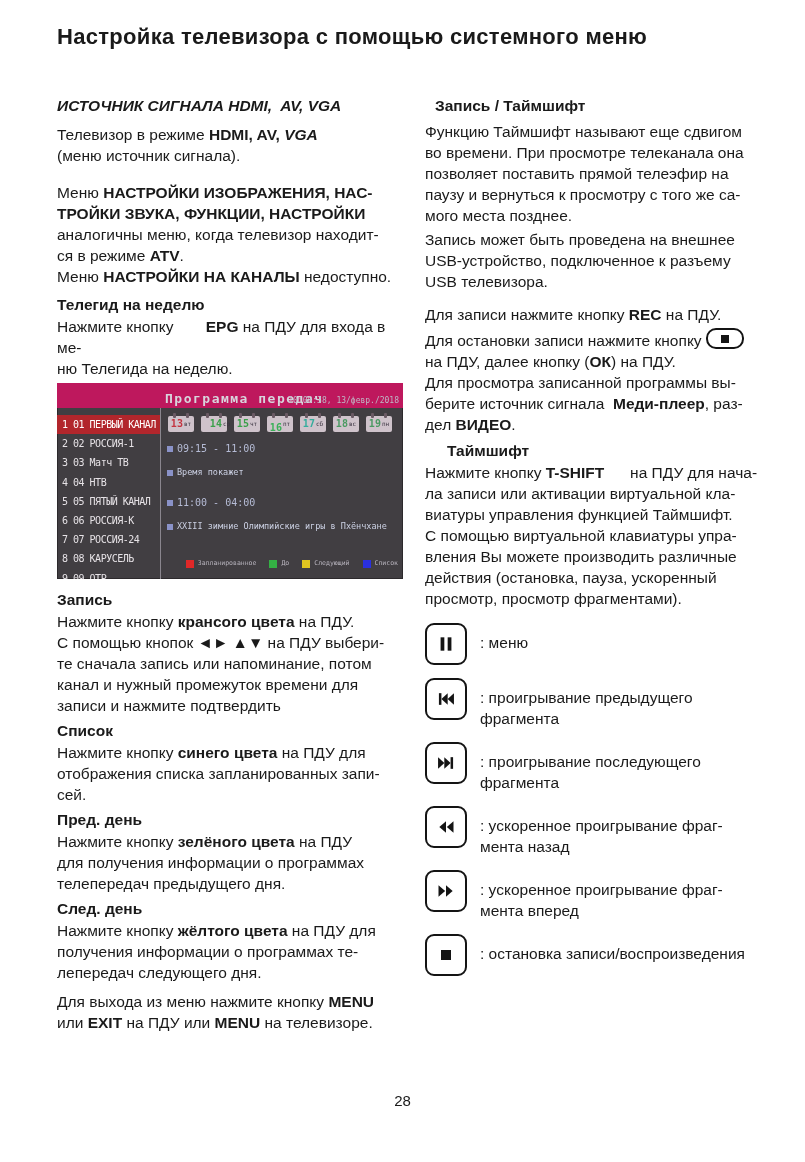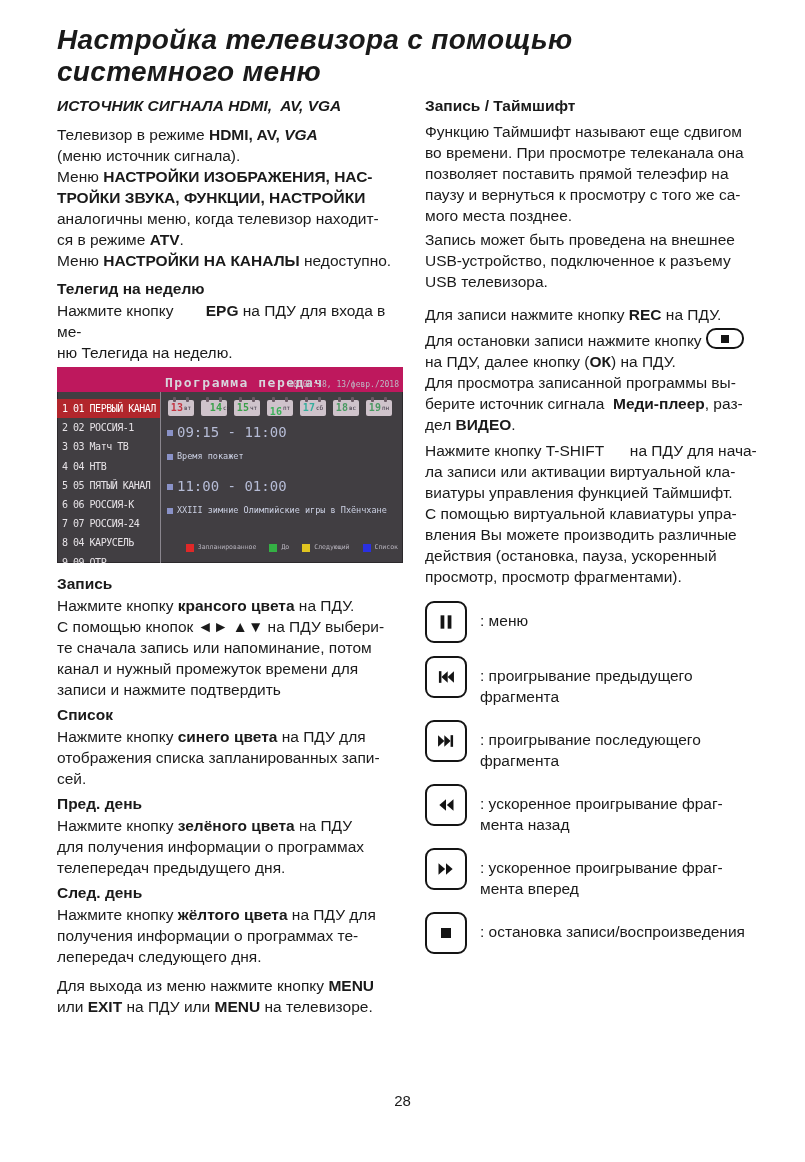--- a/index.html
+++ b/index.html
@@ -2,21 +2,21 @@
 <html><head>
 <meta charset="utf-8">
 <style>
   html,body{margin:0;padding:0;background:#ffffff;}
   .page{
     position:relative;width:805px;height:1162px;background:#ffffff;overflow:hidden;
     font-family:"Liberation Sans","DejaVu Sans",sans-serif;color:#1a1a1a;
   }
   .doc-title{
     position:absolute;left:57px;top:24px;width:700px;
-    font-size:28px;font-weight:bold;font-style:italic;letter-spacing:.3px;
+    font-size:22px;font-weight:bold;letter-spacing:.3px;
   }
   .col{position:absolute;top:95px;font-size:15.5px;line-height:21px;}
   .col-left{left:57px;width:352px;}
   .col-right{left:425px;width:360px;}
   .para{margin:0 0 6px 0;white-space:pre-wrap;}
   .h{font-weight:bold;margin:4px 0 1px 0;white-space:pre-wrap;}
   .h-italic{font-style:italic;margin:0 0 8px 0;}
   .h-indent{padding-left:22px;}
   
   .inline-icon.stop-oval-button{
@@ -55,21 +55,21 @@
     display:flex;align-items:center;justify-content:center;margin-top:3px;
   }
   .day-chip::before{
     content:"";position:absolute;top:-3px;left:5px;width:3px;height:5px;background:#6a5a64;
     box-shadow:13px 0 0 #6a5a64;border-radius:1px;
   }
   .day-num{font-size:10px;font-weight:bold;line-height:1;}
   .day-wd{font-size:6px;color:#3a3340;margin-left:1px;line-height:1;}
   .epg-progs{padding:4px 0 0 5px;}
   .prog{margin-bottom:9px;}
-  .prog-time{font-size:14px;color:#b6bcd6;margin-bottom:3px;display:flex;align-items:center;}
+  .prog-time{font-size:10px;color:#b6bcd6;margin-bottom:3px;display:flex;align-items:center;}
   .prog-name{font-size:8.5px;color:#ccd1e4;display:flex;align-items:center;}
   .mini-icon{
     display:inline-block;width:6px;height:6px;background:#8a92c8;margin-right:4px;flex:none;
   }
   .epg-legend{position:absolute;right:5px;bottom:5px;display:flex;gap:13px;align-items:center;}
   .legend-item{display:flex;align-items:center;}
   .legend-sq{width:8px;height:8px;display:inline-block;margin-right:4px;flex:none;}
   .legend-label{font-size:6.5px;color:#b8b4be;white-space:nowrap;}
   
   .media-list{margin-top:14px;}
@@ -84,21 +84,21 @@
 </style>
 </head>
 <body>
 
 <div class="page">
 
   <div class="doc-title">Настройка телевизора с помощью системного меню</div>
 
   <div class="col col-left">
     <div class="h h-italic">ИСТОЧНИК СИГНАЛА HDMI,  AV, VGA</div>
-    <div class="para" style="margin-bottom:0;"><span>Телевизор в режиме </span><span style="font-weight: bold;">HDMI, AV,</span><span> </span><span style="font-weight: bold; font-style: italic;">VGA</span><span>
+    <div class="para" style="margin-bottom:16px;"><span>Телевизор в режиме </span><span style="font-weight: bold;">HDMI, AV,</span><span> </span><span style="font-weight: bold; font-style: italic;">VGA</span><span>
 (меню источник сигнала).</span></div>
     <div class="para" style="margin-bottom:7px;"><span>Меню </span><span style="font-weight: bold;">НАСТРОЙКИ ИЗОБРАЖЕНИЯ, НАС-
 ТРОЙКИ ЗВУКА, ФУНКЦИИ, НАСТРОЙКИ</span><span>
 аналогичны меню, когда телевизор находит-
 ся в режиме </span><span style="font-weight: bold;">ATV</span><span>.
 Меню </span><span style="font-weight: bold;">НАСТРОЙКИ НА КАНАЛЫ</span><span> недоступно.</span></div>
     <div class="h">Телегид на неделю</div>
     <div class="para" style="margin-bottom:4px;"><span>Нажмите кнопку </span><span style="font-weight: bold; padding-left: 28px;">EPG</span><span> на ПДУ для входа в ме-
 ню Телегида на неделю.</span></div>
 
@@ -131,21 +131,21 @@
 
           <div class="epg-ch">
             <span>6 06 РОССИЯ-К</span>
           </div>
 
           <div class="epg-ch">
             <span>7 07 РОССИЯ-24</span>
           </div>
 
           <div class="epg-ch">
-            <span>8 04 КАРУСЕЛЬ</span>
+            <span>8 08 КАРУСЕЛЬ</span>
           </div>
 
           <div class="epg-ch">
             <span>9 09 ОТР</span>
           </div>
         </div>
       <div class="epg-main">
         <div class="epg-days">
 
             <div class="day-chip">
@@ -192,21 +192,21 @@
               </div>
               <div class="prog-name">
                 <span class="mini-icon"></span>
                 <span>Время покажет</span>
               </div>
             </div>
 
             <div class="prog">
               <div class="prog-time">
                 <span class="mini-icon"></span>
-                <span>11:00 - 01:00</span>
+                <span>11:00 - 04:00</span>
               </div>
               <div class="prog-name">
                 <span class="mini-icon"></span>
                 <span>XXIII зимние Олимпийские игры в Пхёнчхане</span>
               </div>
             </div>
           </div>
         <div class="epg-legend">
 
             <div class="legend-item">
@@ -248,36 +248,37 @@
 телепередач предыдущего дня.</span></div>
     <div class="h">След. день</div>
     <div class="para" style="margin-bottom:8px;"><span>Нажмите кнопку </span><span style="font-weight: bold;">жёлтого цвета</span><span> на ПДУ для
 получения информации о программах те-
 лепередач следующего дня.</span></div>
     <div class="para"><span>Для выхода из меню нажмите кнопку </span><span style="font-weight: bold;">MENU</span><span>
 или </span><span style="font-weight: bold;">EXIT</span><span> на ПДУ или </span><span style="font-weight: bold;">MENU</span><span> на телевизоре.</span></div>
   </div>
 
   <div class="col col-right">
-    <div class="h" style="margin-top:0;margin-bottom:5px;">Запись / Таймшифт</div>
+    <div class="h" style="margin-top:0;margin-bottom:5px;margin-left:10px;">Запись / Таймшифт</div>
     <div class="para" style="margin-bottom:3px;"><span>Функцию Таймшифт называют еще сдвигом
 во времени. При просмотре телеканала она
 позволяет поставить прямой телеэфир на
 паузу и вернуться к просмотру с того же са-
 мого места позднее.</span></div>
     <div class="para" style="margin-bottom:12px;"><span>Запись может быть проведена на внешнее
 USB-устройство, подключенное к разъему
 USB телевизора.</span></div>
     <div class="para" style="margin-bottom:3px;"><span>Для записи нажмите кнопку </span><span style="font-weight: bold;">REC</span><span> на ПДУ.</span></div>
     <div class="para" style="margin-bottom:5px;"><span>Для остановки записи нажмите кнопку </span><span class="inline-icon stop-oval-button"><i></i></span><span>
 на ПДУ, далее кнопку (</span><span style="font-weight: bold;">ОК</span><span>) на ПДУ.
 Для просмотра записанной программы вы-
 берите источник сигнала  </span><span style="font-weight: bold;">Меди-плеер</span><span>, раз-
 дел </span><span style="font-weight: bold;">ВИДЕО</span><span>.</span></div>
-    <div class="para"><span>Нажмите кнопку </span><span style="font-weight: normal;">T-SHIFT</span><span>      на ПДУ для нача-
+    <div class="h h-indent">Таймшифт</div>
+    <div class="para"><span>Нажмите кнопку </span><span style="font-weight: bold;">T-SHIFT</span><span>      на ПДУ для нача-
 ла записи или активации виртуальной кла-
 виатуры управления функцией Таймшифт.
 С помощью виртуальной клавиатуры упра-
 вления Вы можете производить различные
 действия (остановка, пауза, ускоренный
 просмотр, просмотр фрагментами).</span></div>
 
     <div class="media-list">
 
       <div class="media-row">

